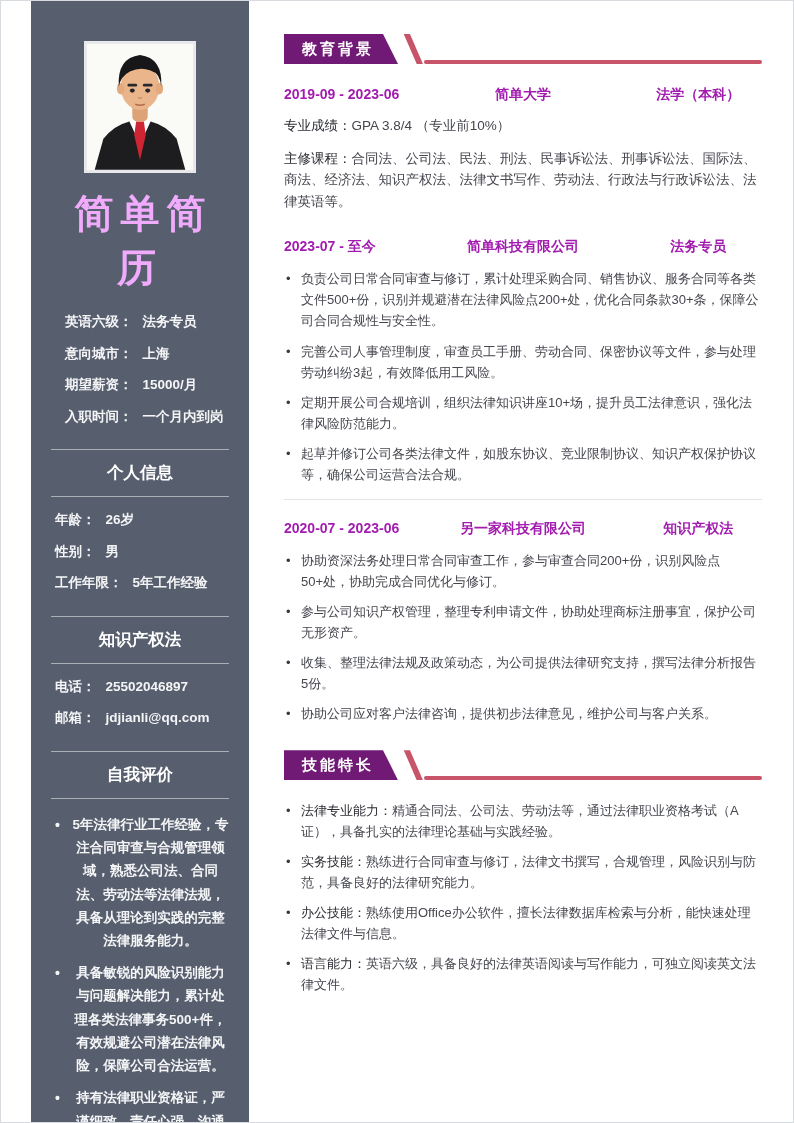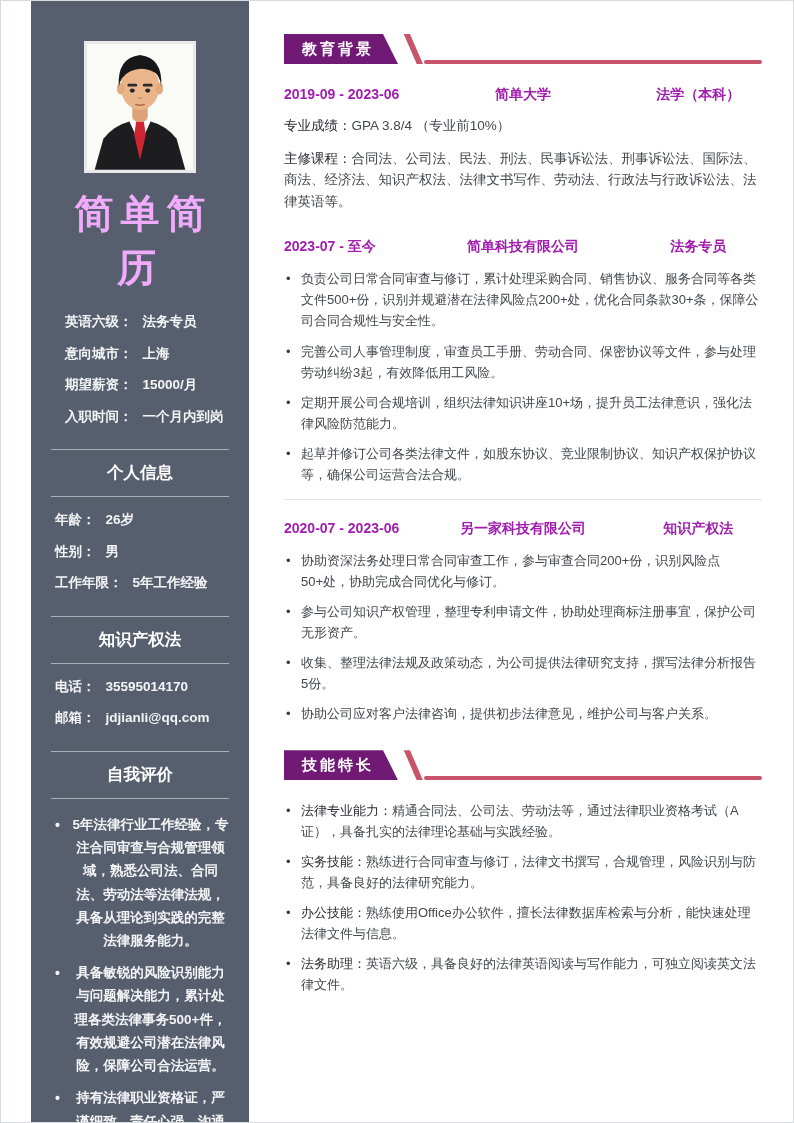--- a/index.html
+++ b/index.html
@@ -156,21 +156,21 @@
             <span class="val">5年工作经验</span>
           </div>
       </div>
     </div>
 
     <div class="side-sec">
       <div class="side-sec-title">知识产权法</div>
       <div class="side-rows">
         <div class="side-row">
             <span class="lbl">电话：</span>
-            <span class="val">35595014170</span>
+            <span class="val">25502046897</span>
           </div>
         <div class="side-row">
             <span class="lbl">邮箱：</span>
             <span class="val">jdjianli@qq.com</span>
           </div>
       </div>
     </div>
 
     <div class="side-sec">
       <div class="side-sec-title">自我评价</div>
@@ -236,19 +236,19 @@
     <section class="sec-gap">
       <div class="sec-header">
         <div class="sec-badge">技能特长</div>
         <div class="sec-stripe"></div>
         <div class="sec-rule"></div>
       </div>
       <ul class="main-bullets" style="margin-top:20px;">
         <li><span class="b-lbl">法律专业能力：</span><span>精通合同法、公司法、劳动法等，通过法律职业资格考试（A证），具备扎实的法律理论基础与实践经验。</span></li>
         <li><span class="b-lbl">实务技能：</span><span>熟练进行合同审查与修订，法律文书撰写，合规管理，风险识别与防范，具备良好的法律研究能力。</span></li>
         <li><span class="b-lbl">办公技能：</span><span>熟练使用Office办公软件，擅长法律数据库检索与分析，能快速处理法律文件与信息。</span></li>
-        <li><span class="b-lbl">法务助理：</span><span>英语六级，具备良好的法律英语阅读与写作能力，可独立阅读英文法律文件。</span></li>
+        <li><span class="b-lbl">语言能力：</span><span>英语六级，具备良好的法律英语阅读与写作能力，可独立阅读英文法律文件。</span></li>
       </ul>
 
     </section>
 
   </main>
 </div>
 
 </body></html>

